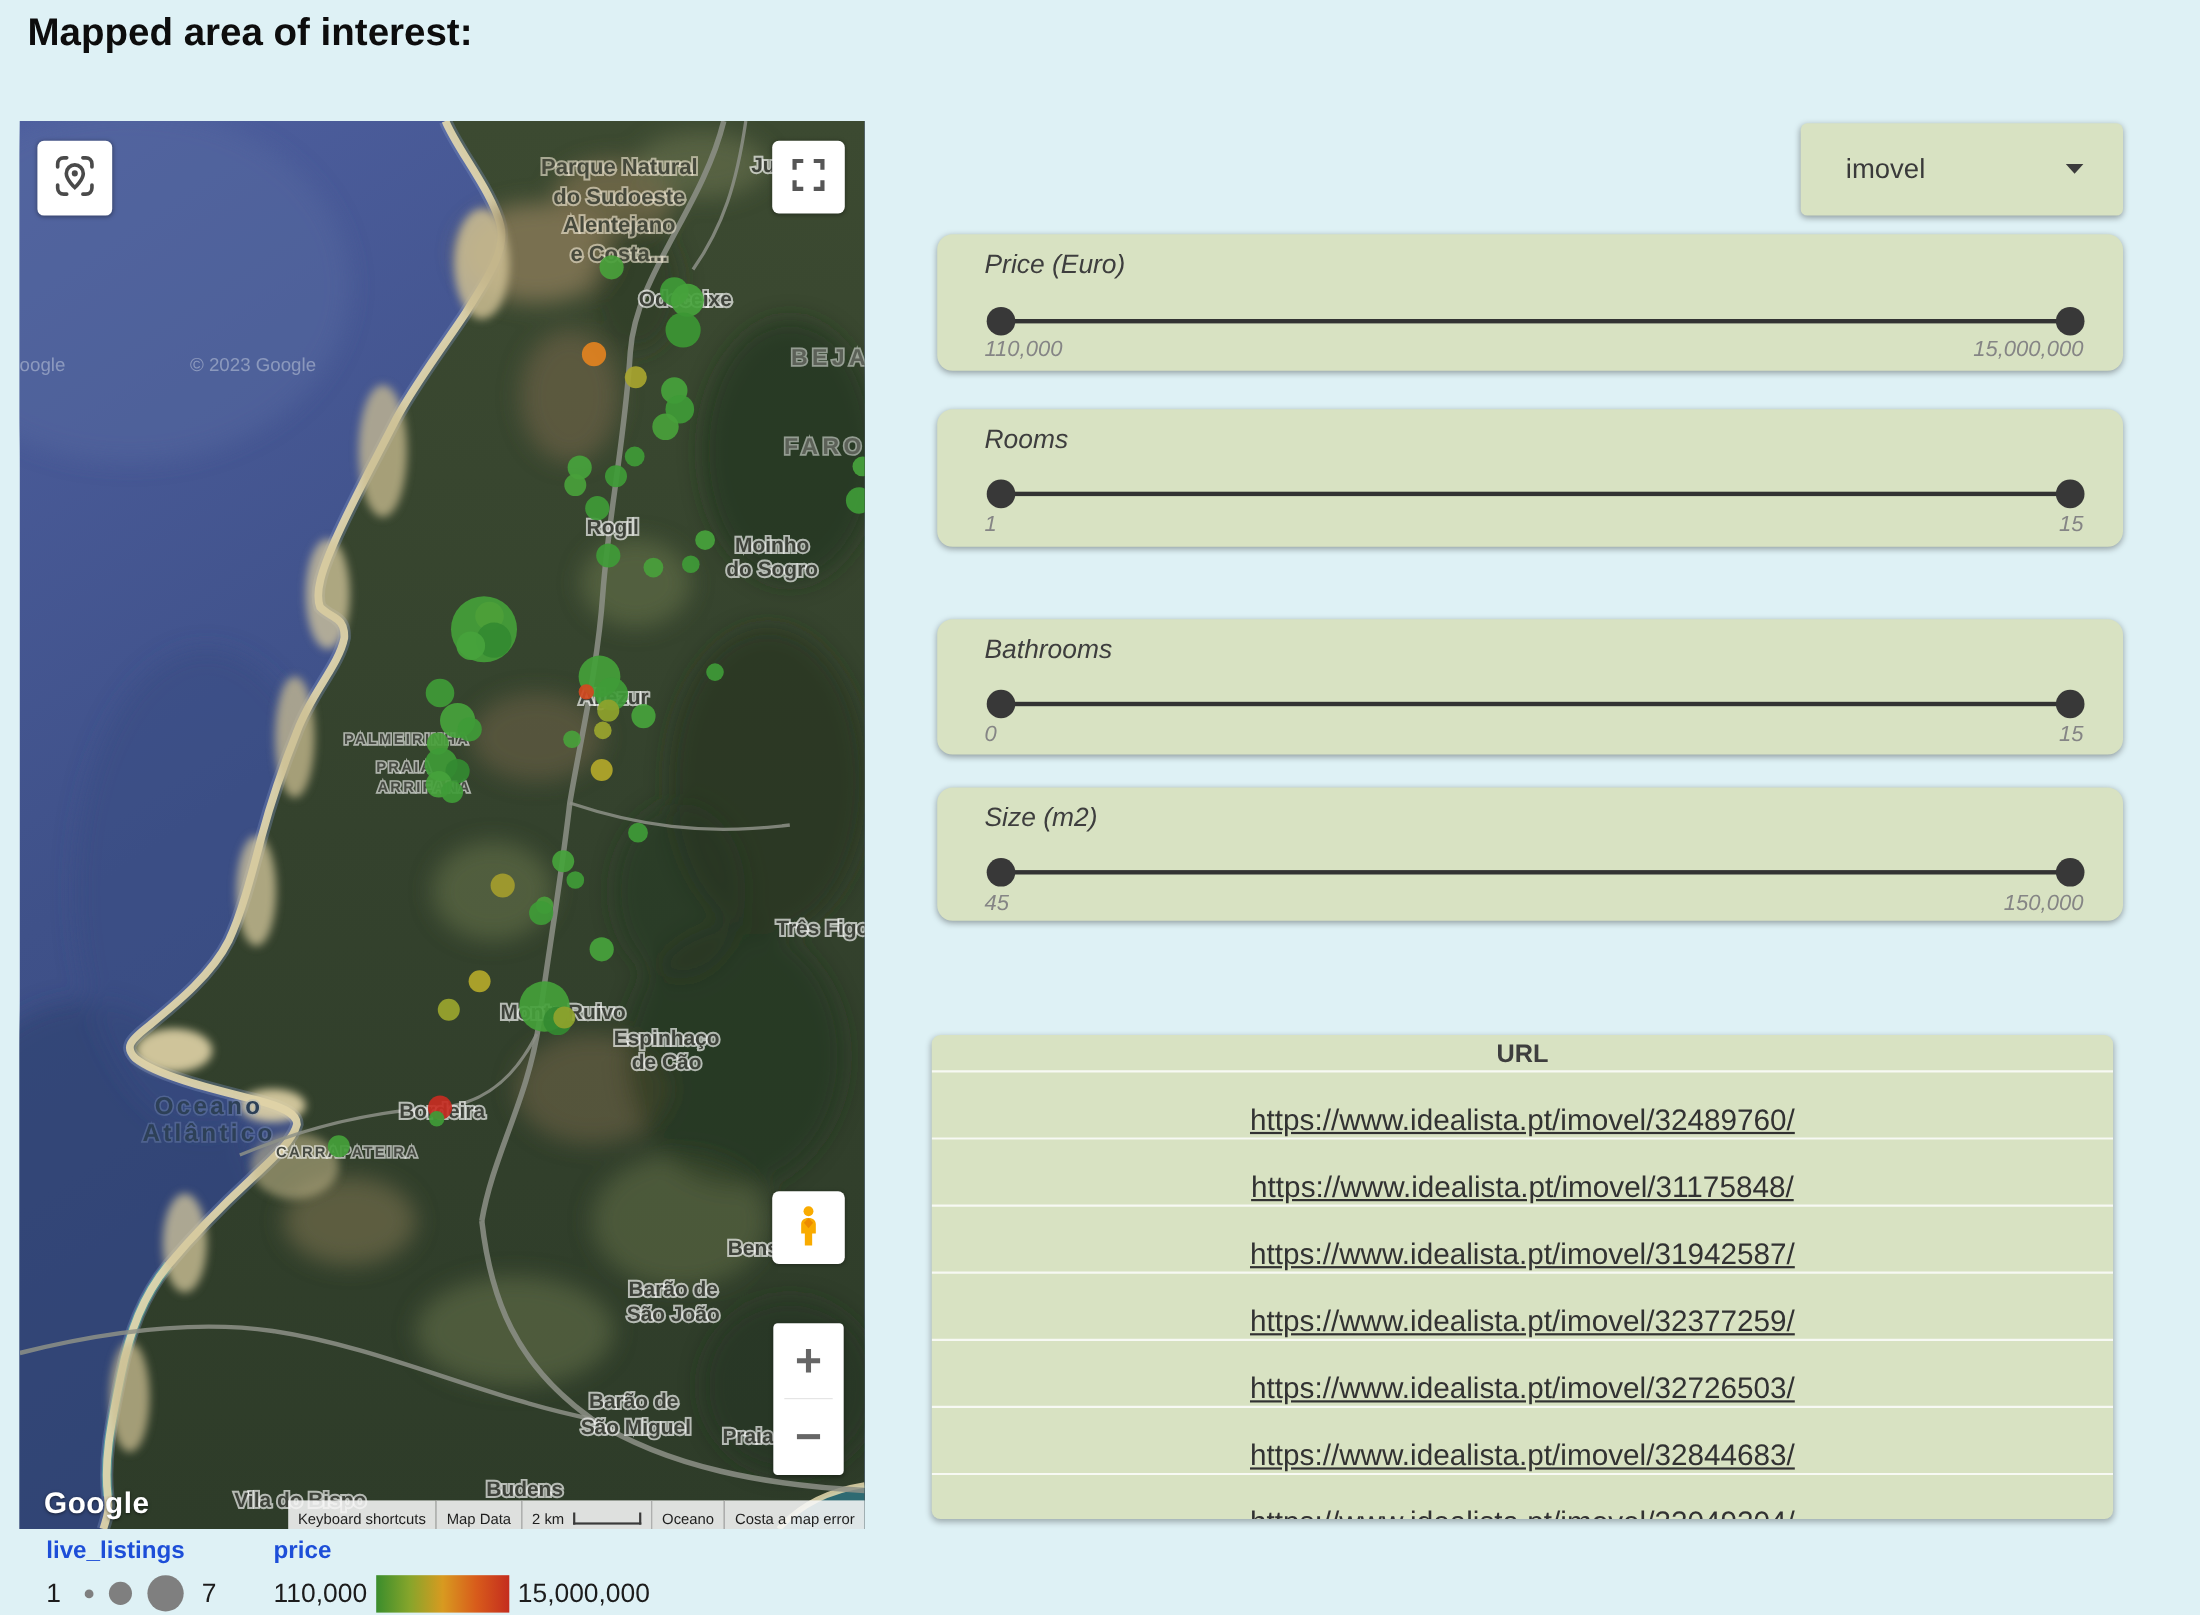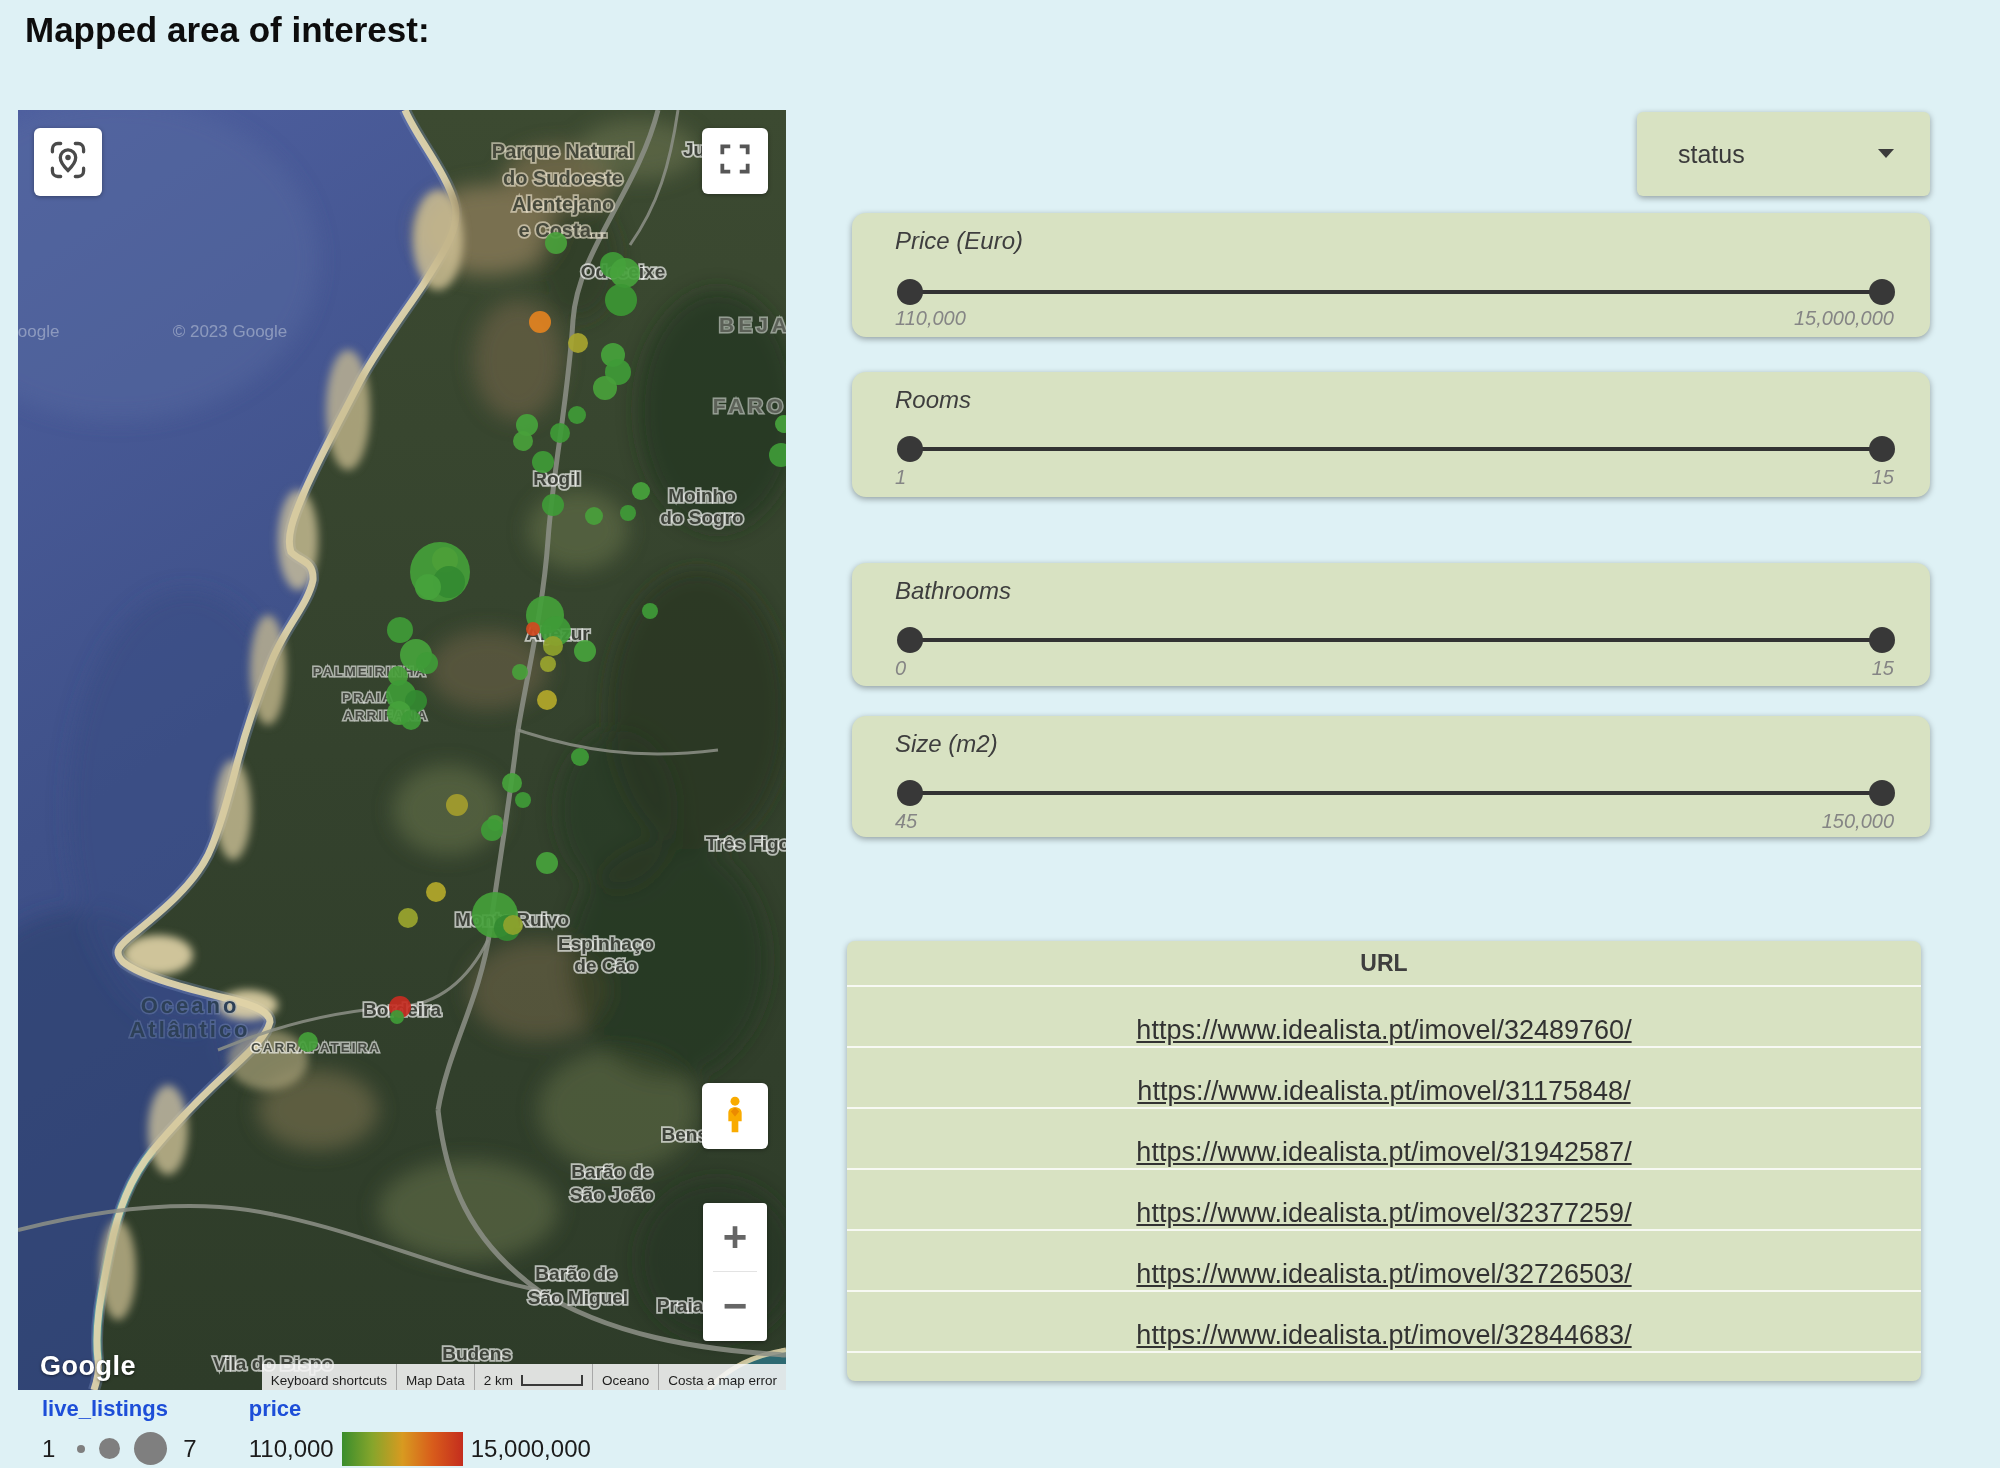--- a/index.html
+++ b/index.html
@@ -47,21 +47,21 @@
   .track{position:absolute;left:58px;right:48px;top:75px;height:4px;background:#333;}
   .handle{position:absolute;top:-11px;width:26px;height:26px;border-radius:50%;background:#383838;cursor:pointer;}
   .h-left{left:-13px;}
   .h-right{right:-13px;}
   .p-min{position:absolute;left:43px;top:94px;font-size:20px;color:#858585;}
   .p-max{position:absolute;right:36px;top:94px;font-size:20px;color:#858585;}
 
   
   .url-table{position:absolute;left:847px;top:941px;width:1074px;height:440px;background:#d8e2c2;border-radius:8px;
     overflow:hidden;box-shadow:0 2px 6px rgba(0,0,0,.3);}
-  .thead{height:44px;display:flex;align-items:center;justify-content:center;font-weight:bold;font-size:23px;color:#3e3e3e;}
+  .thead{height:32px;display:flex;align-items:center;justify-content:center;font-weight:bold;font-size:23px;color:#3e3e3e;}
   .trow{height:59px;display:flex;align-items:flex-end;justify-content:center;border-top:2px solid rgba(255,255,255,.8);}
   .tlink{font-size:27px;color:#323232;text-decoration:underline;cursor:pointer;}
 
   
   .legend{position:absolute;left:42px;top:1396px;display:flex;align-items:flex-start;}
   .lg-title{font-size:22px;font-weight:bold;color:#1d4ed8;margin-bottom:10px;}
   .lg-row{display:flex;align-items:center;}
   .lg-num{font-size:24px;color:#1c1c1c;}
   .dotc{border-radius:50%;background:#7f7f7f;}
   .grad-bar{width:121px;height:34px;}
@@ -313,21 +313,21 @@
       <div class="attr-item">
         <span>2 km</span>
         <span class="scalebar"></span>
       </div>
       <div class="attr-item">Oceano</div>
       <div class="attr-item">Costa a map error</div>
     </div>
   </div>
 
   <div class="status-box">
-    <span class="status-label">status</span>
+    <span class="status-label">imovel</span>
     <span class="caret"></span>
   </div>
 
   <div class="panel" style="top:213px;height:124px;">
     <div class="p-label">Price (Euro)</div>
     <div class="track" style="top:77px;">
       <div class="handle h-left"></div>
       <div class="handle h-right"></div>
     </div>
     <div class="p-min">110,000</div>

